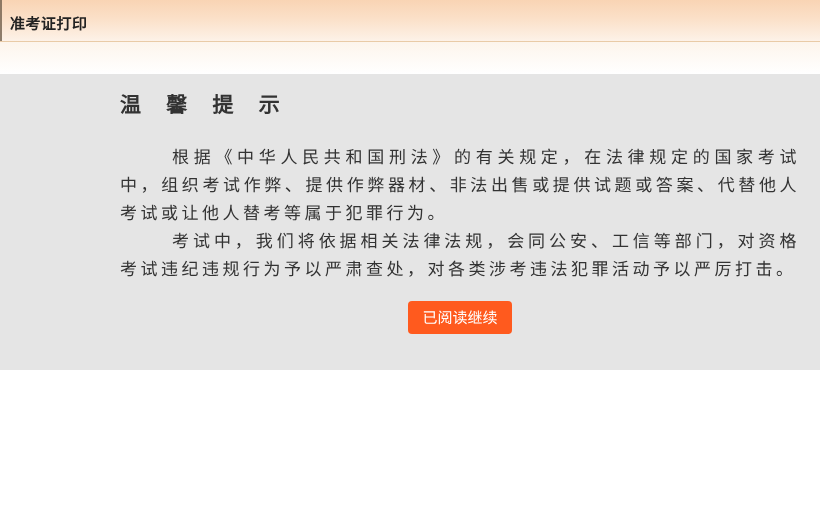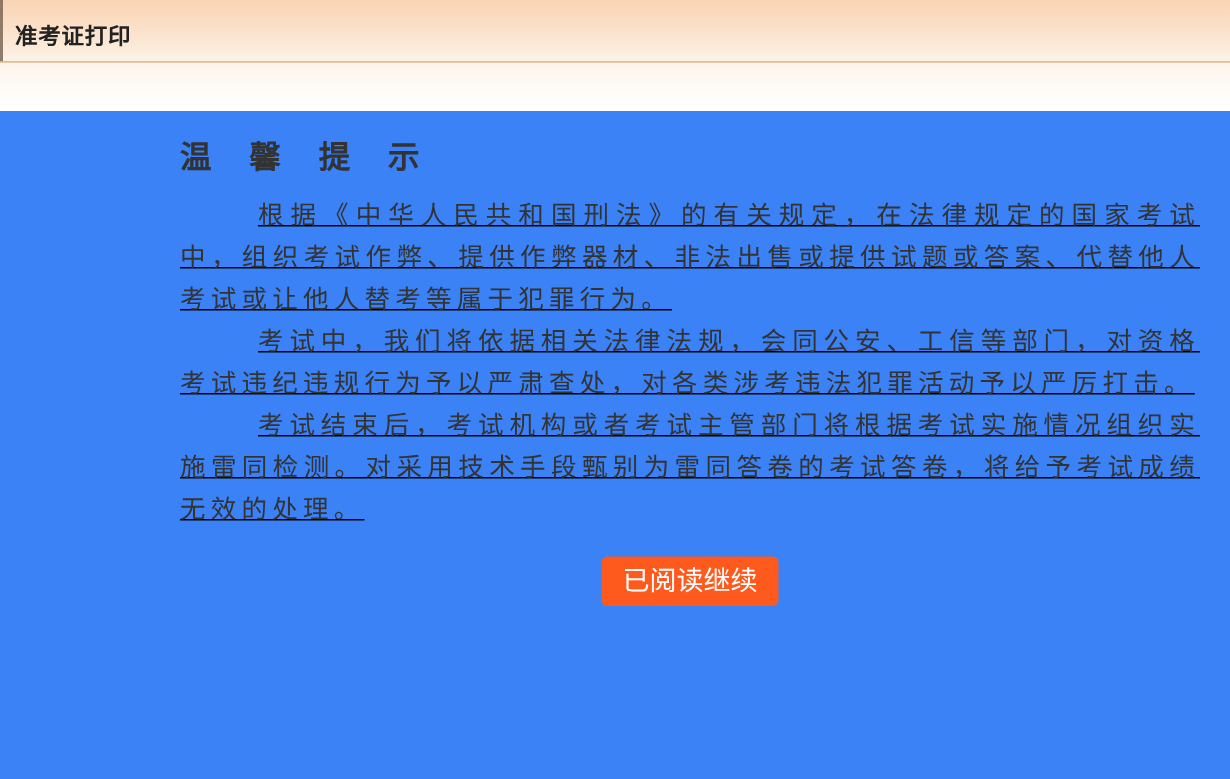--- a/index.html
+++ b/index.html
@@ -3,23 +3,23 @@
 <meta charset="utf-8">
 <style>
   html, body {
     margin: 0;
     padding: 0;
     background: #ffffff;
   }
   .page {
     position: relative;
     width: 820px;
-    height: 519px;
+    height: 370px;
     overflow: hidden;
-    background: #3b82f6;
+    background: #e5e5e5;
     font-family: "Liberation Serif", "DejaVu Serif", serif;
   }
   
   .header {
     height: 42px;
     background: linear-gradient(to bottom, #f9d4b4 0%, #fbe0c8 45%, #fdf2e8 100%);
     border-bottom: 1px solid #e9cba7;
     box-shadow: inset 2px 0 0 rgba(122, 104, 86, 0.85);
     box-sizing: border-box;
   }
@@ -42,22 +42,21 @@
   }
   .notice-title {
     margin: 18px 0 0 0;
     font-size: 21px;
     font-weight: bold;
     color: #333333;
     letter-spacing: 10px;
     line-height: 26px;
   }
   .paragraphs {
-    margin-top: 12px;
-    text-decoration: underline;
+    margin-top: 26px;
   }
   .notice-paragraph {
     margin: 0;
     font-size: 17px;
     color: #333333;
     letter-spacing: 3.5px;
     line-height: 28px;
     text-indent: 52px;
     text-align: justify;
   }
@@ -69,21 +68,21 @@
     display: inline-block;
     min-width: 100px;
     height: 33px;
     box-sizing: border-box;
     padding: 0 14px;
     background: #ff5a1e;
     color: #ffffff;
     border: none;
     border-radius: 4px;
     font-family: "Liberation Sans", "DejaVu Sans", sans-serif;
-    font-size: 18px;
+    font-size: 15px;
     line-height: 33px;
     cursor: pointer;
   }
 </style>
 </head>
 <body>
 
 <div class="page">
 
   <div class="header">
@@ -92,21 +91,20 @@
 
   <div class="header-fade"></div>
 
   <div class="content">
 
     <h1 class="notice-title">温 馨 提 示</h1>
 
     <div class="paragraphs">
       <p class="notice-paragraph">根据《中华人民共和国刑法》的有关规定，在法律规定的国家考试中，组织考试作弊、提供作弊器材、非法出售或提供试题或答案、代替他人考试或让他人替考等属于犯罪行为。</p>
       <p class="notice-paragraph">考试中，我们将依据相关法律法规，会同公安、工信等部门，对资格考试违纪违规行为予以严肃查处，对各类涉考违法犯罪活动予以严厉打击。</p>
-      <p class="notice-paragraph">考试结束后，考试机构或者考试主管部门将根据考试实施情况组织实施雷同检测。对采用技术手段甄别为雷同答卷的考试答卷，将给予考试成绩无效的处理。</p>
     </div>
 
     <div class="button-row">
       <button class="continue-button" style="background: rgb(255, 90, 30);">已阅读继续</button>
     </div>
 
   </div>
 
 </div>
 

